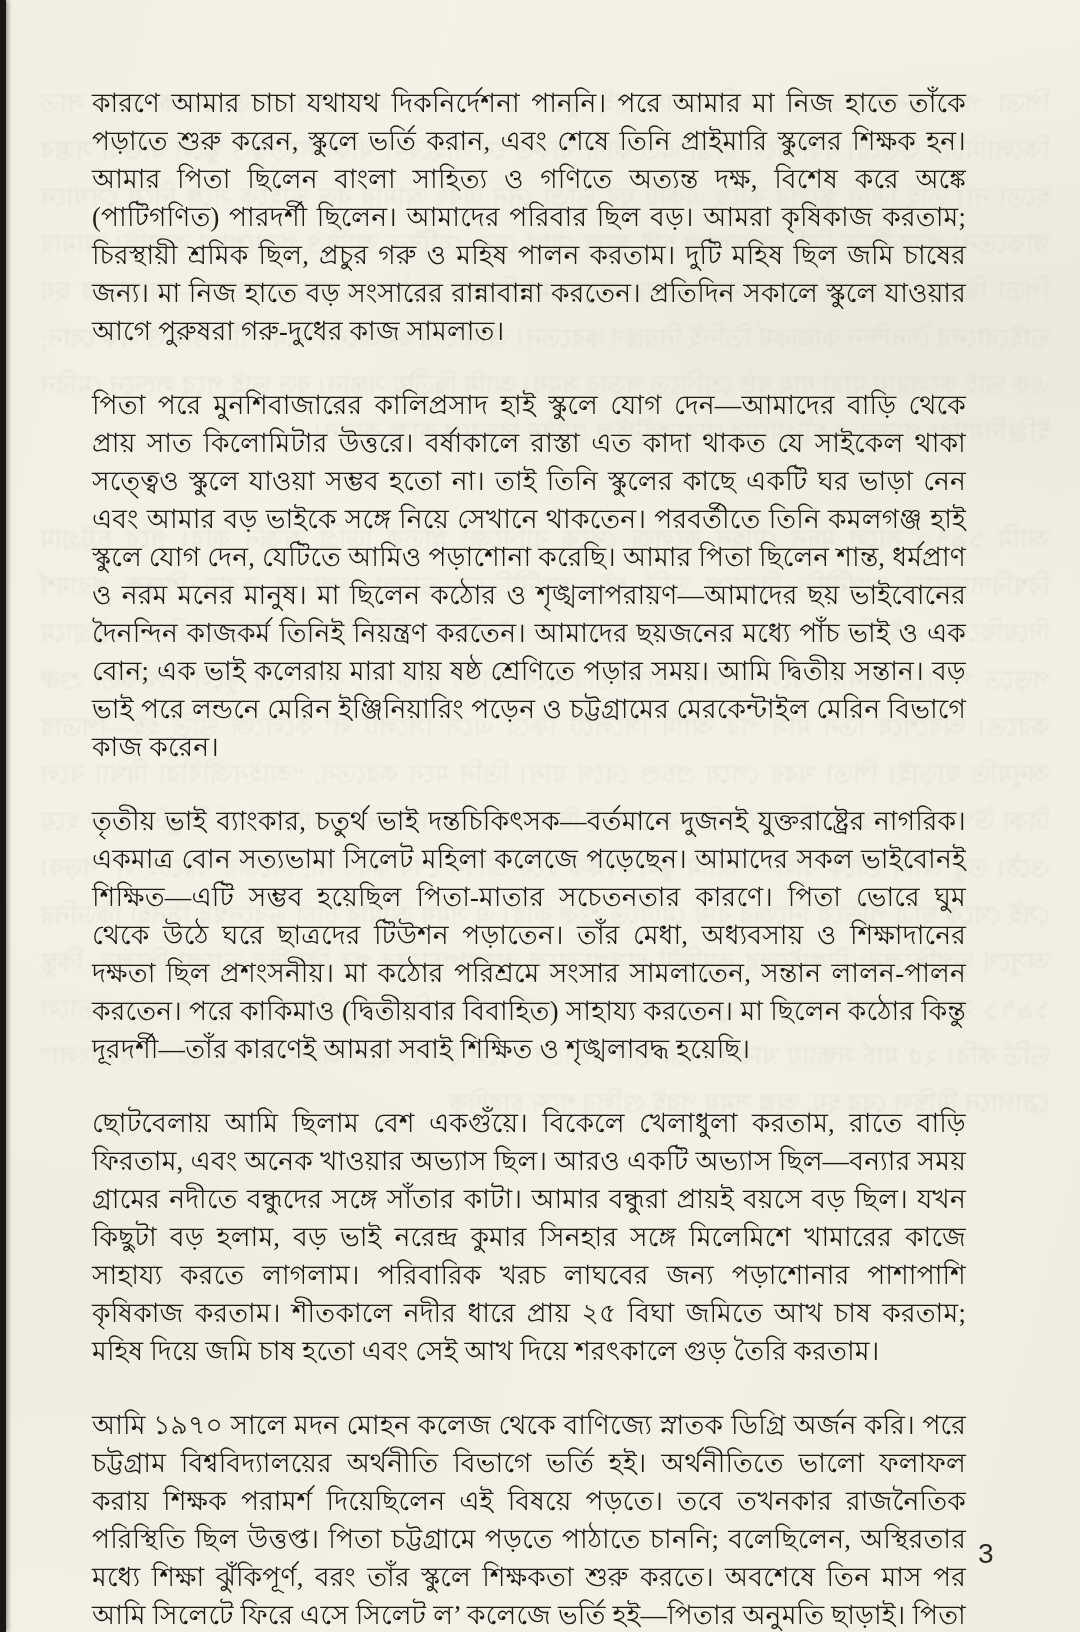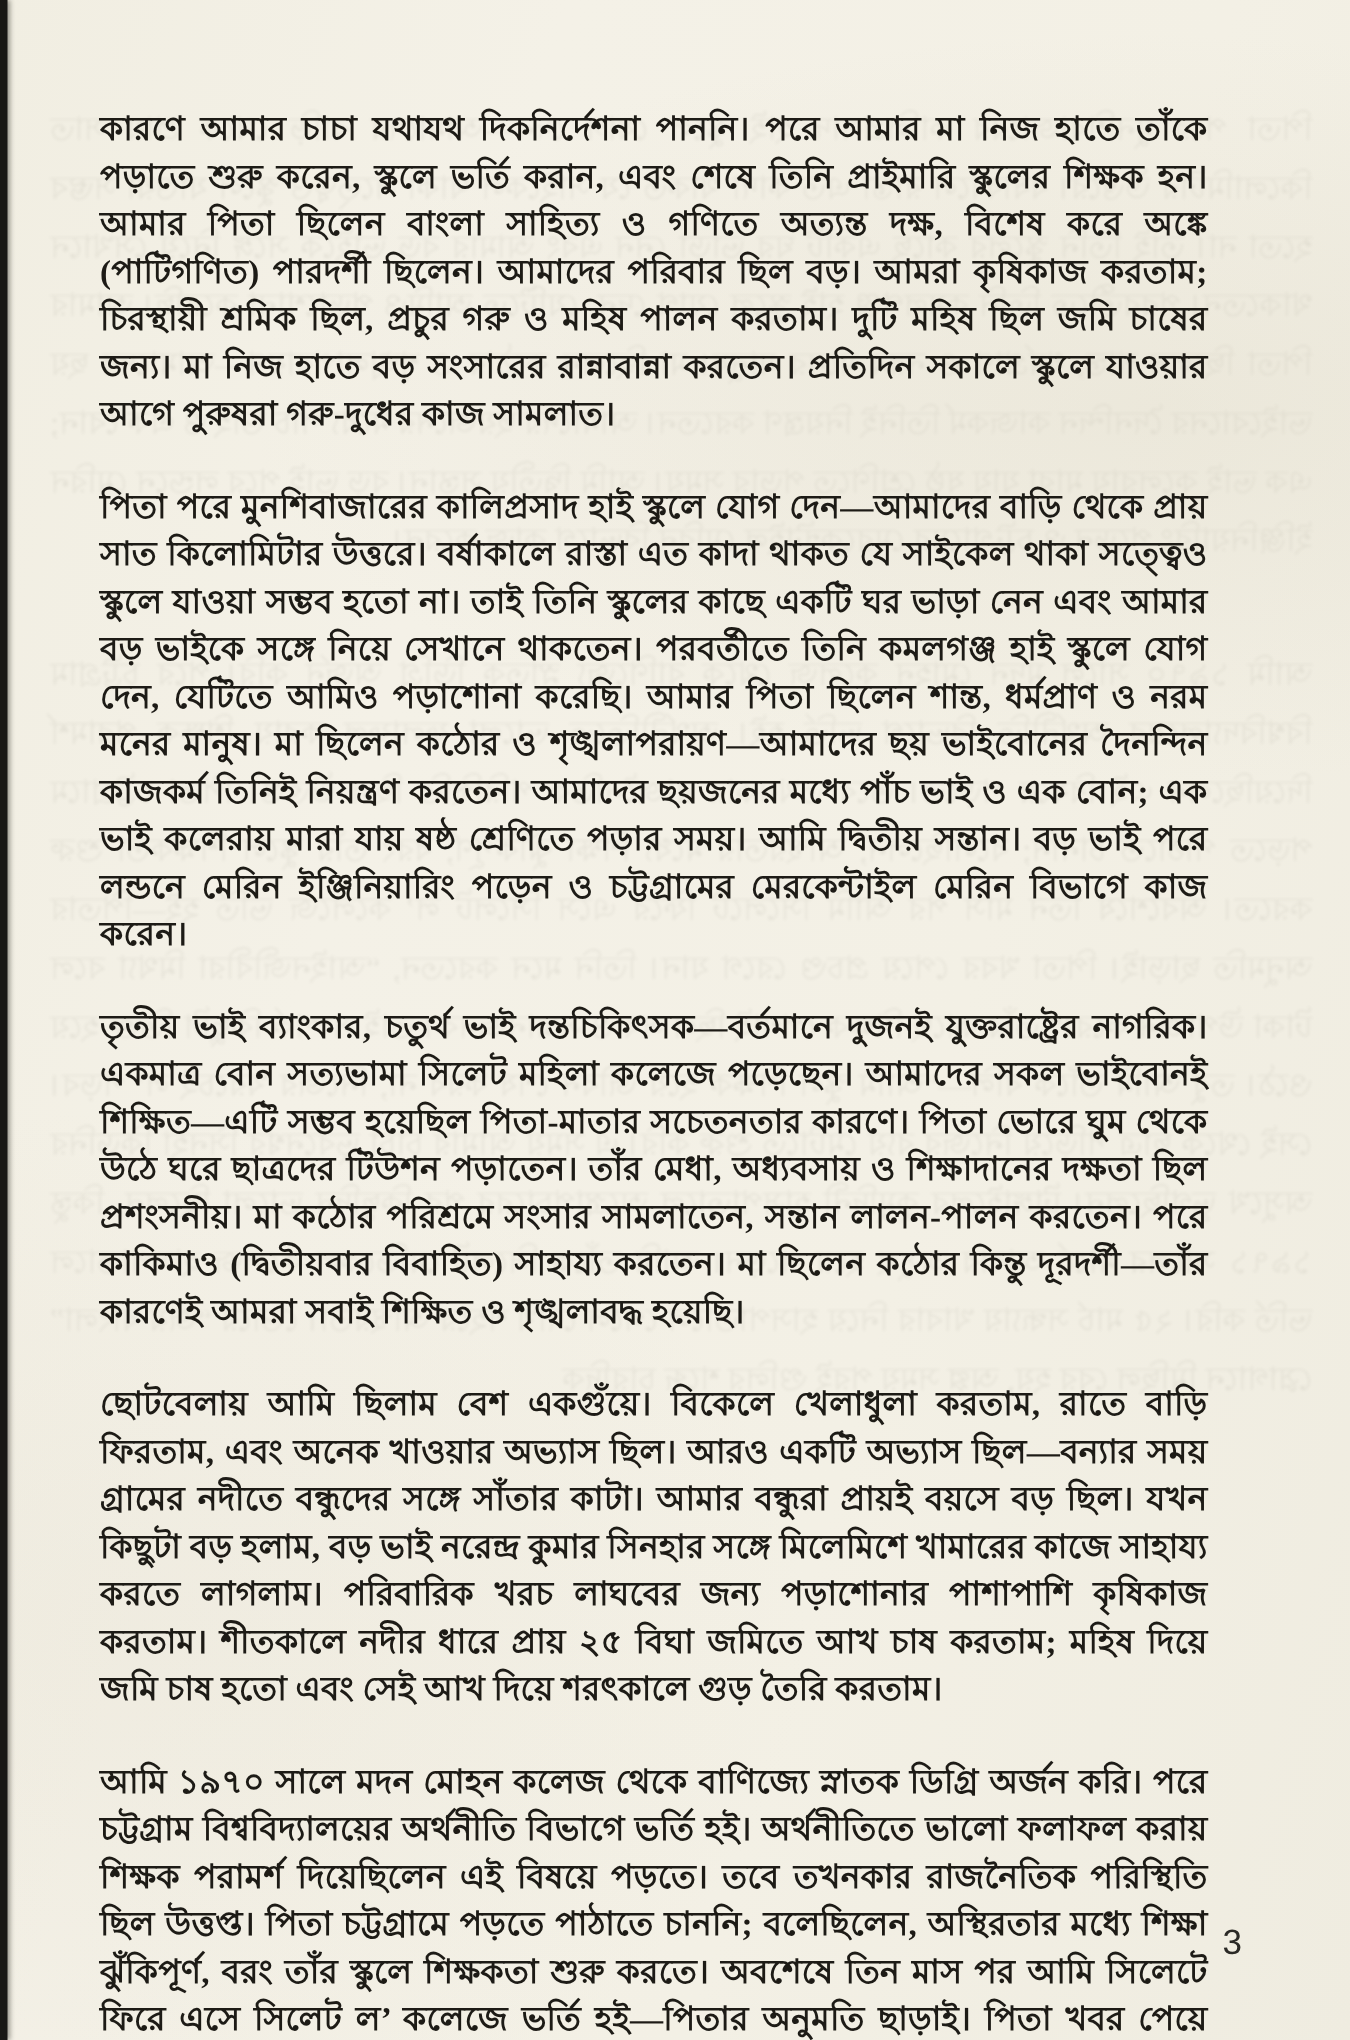--- a/index.html
+++ b/index.html
@@ -39,21 +39,21 @@
     position: absolute;
     top: 84px;
     left: 80px;
     width: 886px;
     color: #1d1b16;
     font-size: 26.5px;
     line-height: 38px;
     text-align: justify;
     letter-spacing: 0.2px;
   }
-  .para { margin: 0 0 36px 0; font-weight: bold; }
+  .para { margin: 0 0 36px 12px; }
   .page-number {
     position: absolute;
     left: 978px;
     top: 1538px;
     font-size: 28px;
     color: #2b2a26;
     font-family: "Liberation Sans", "DejaVu Sans", sans-serif;
   }
   
   .grain {

